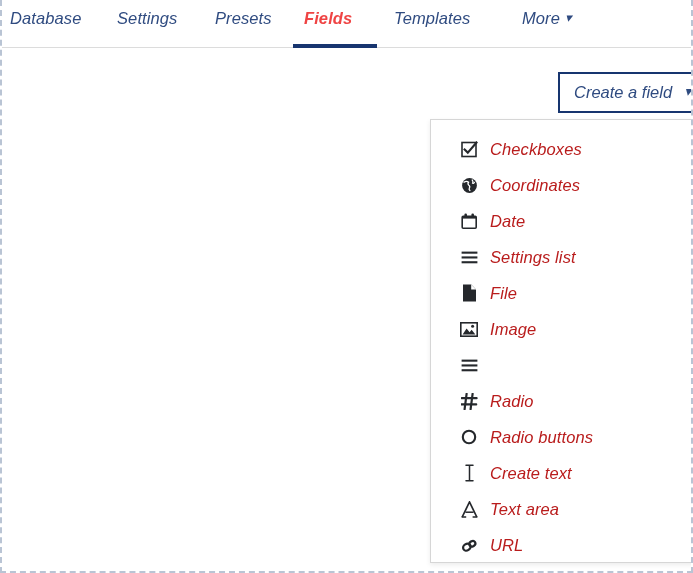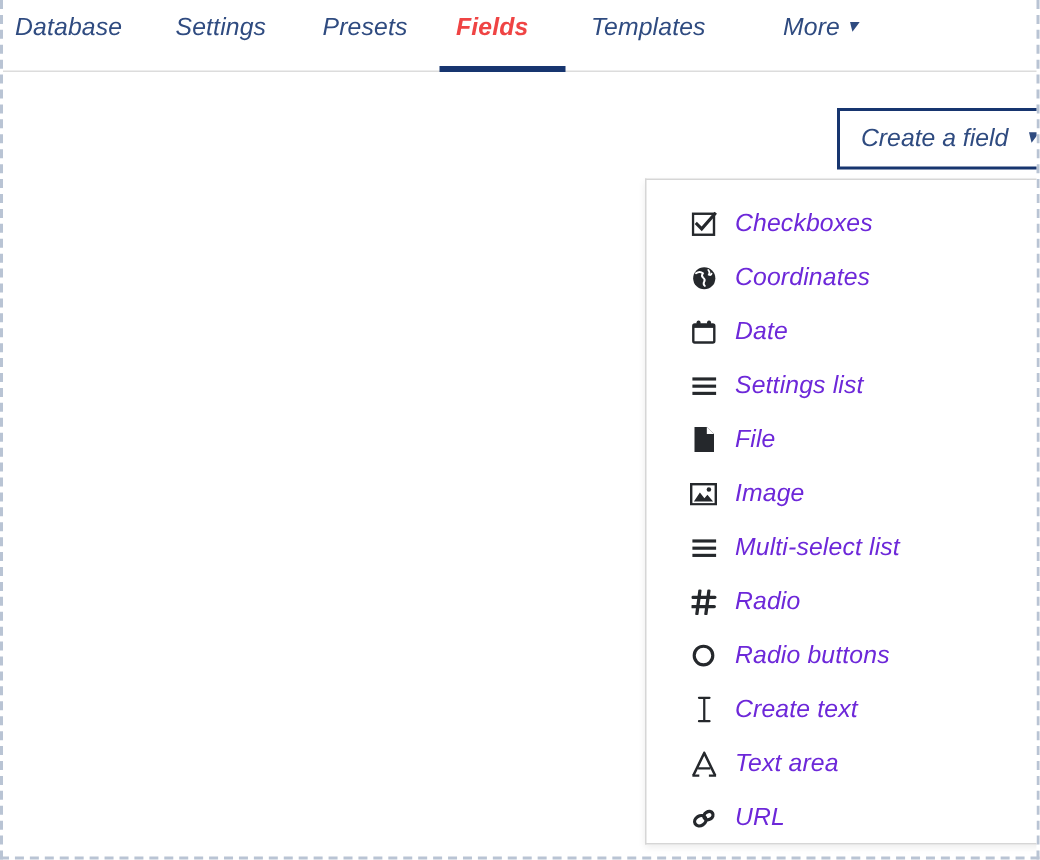--- a/index.html
+++ b/index.html
@@ -124,21 +124,21 @@
     flex: 0 0 26px;
     display: flex;
     align-items: center;
     justify-content: center;
     color: #25282c;
   }
   .mi-icon svg { display: block; }
   .mi-label {
     margin-left: 8px;
     font-size: 16.5px;
-    color: #6d28d9;
+    color: #b91c1c;
     white-space: nowrap;
     letter-spacing: 0.1px;
   }
 </style>
 </head>
 <body>
 
 <div id="viewport">
 
   <nav id="tabbar">
@@ -219,21 +219,20 @@
           <span class="mi-label">Image</span>
         </div>
         <div class="menu-item">
           <span class="mi-icon">
             <svg width="17" height="13" viewBox="0 0 17 13">
               <rect x="0.6" y="0.6" width="15.8" height="2.1" fill="#25282c"></rect>
               <rect x="0.6" y="5.4" width="15.8" height="2.1" fill="#25282c"></rect>
               <rect x="0.6" y="10.2" width="15.8" height="2.1" fill="#25282c"></rect>
             </svg>
           </span>
-          <span class="mi-label">Multi-select list</span>
         </div>
         <div class="menu-item">
           <span class="mi-icon">
             <svg width="17" height="17" viewBox="0 0 17 17">
               <path d="M5.6 0.8 L3.6 16.2 M11.6 0.8 L9.6 16.2 M0.8 5.2 H15.6 M0.4 11.4 H15.2" fill="none" stroke="#25282c" stroke-width="2.2" stroke-linecap="round"></path>
             </svg>
           </span>
           <span class="mi-label">Radio</span>
         </div>
         <div class="menu-item">

